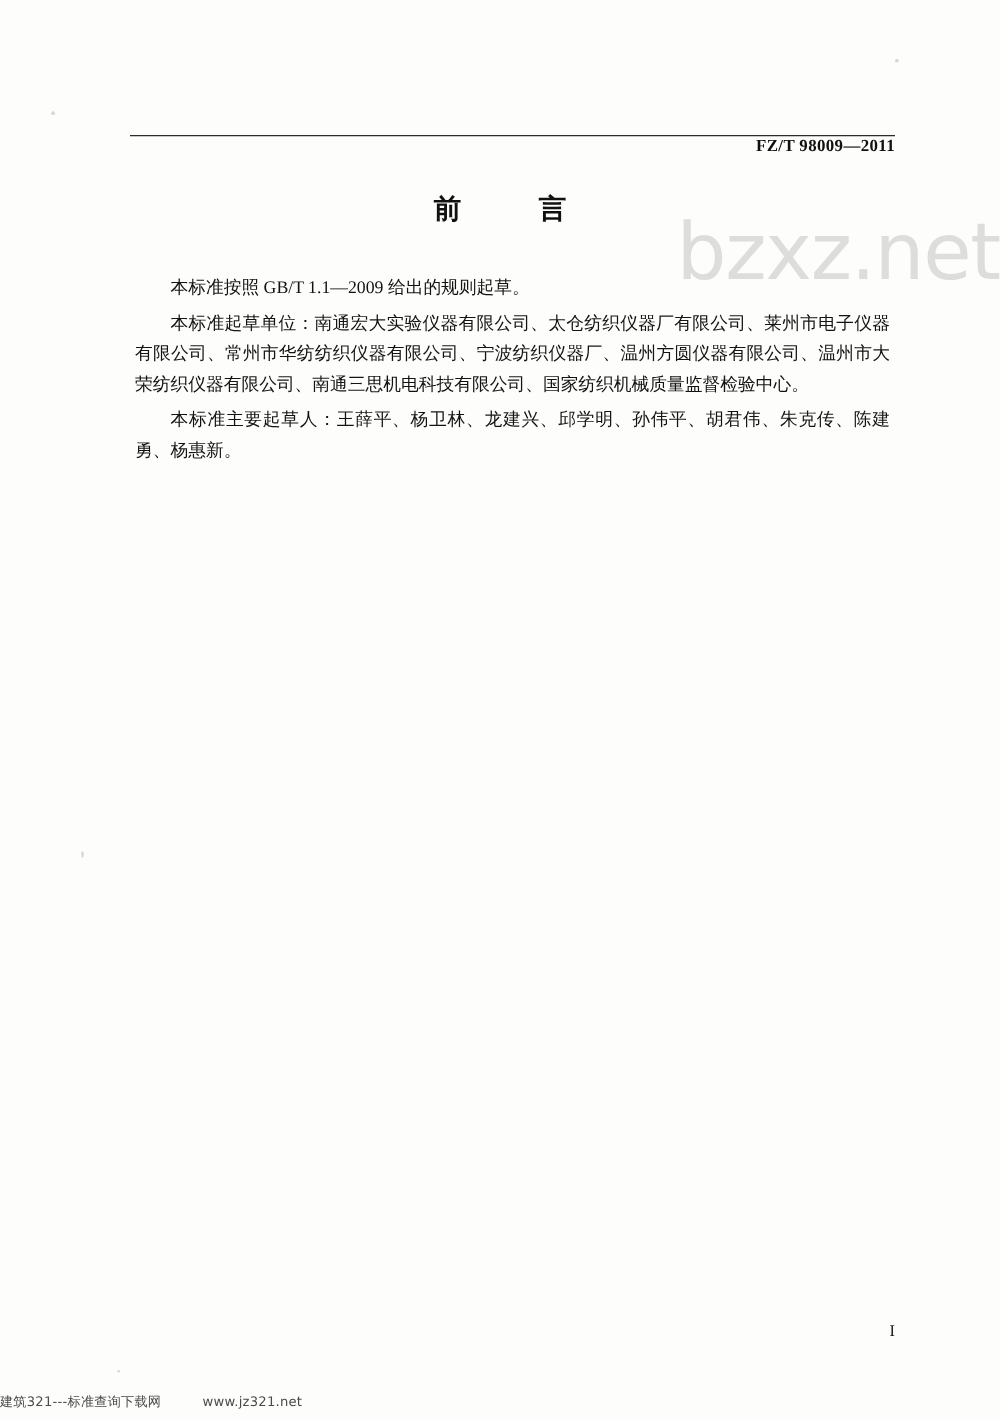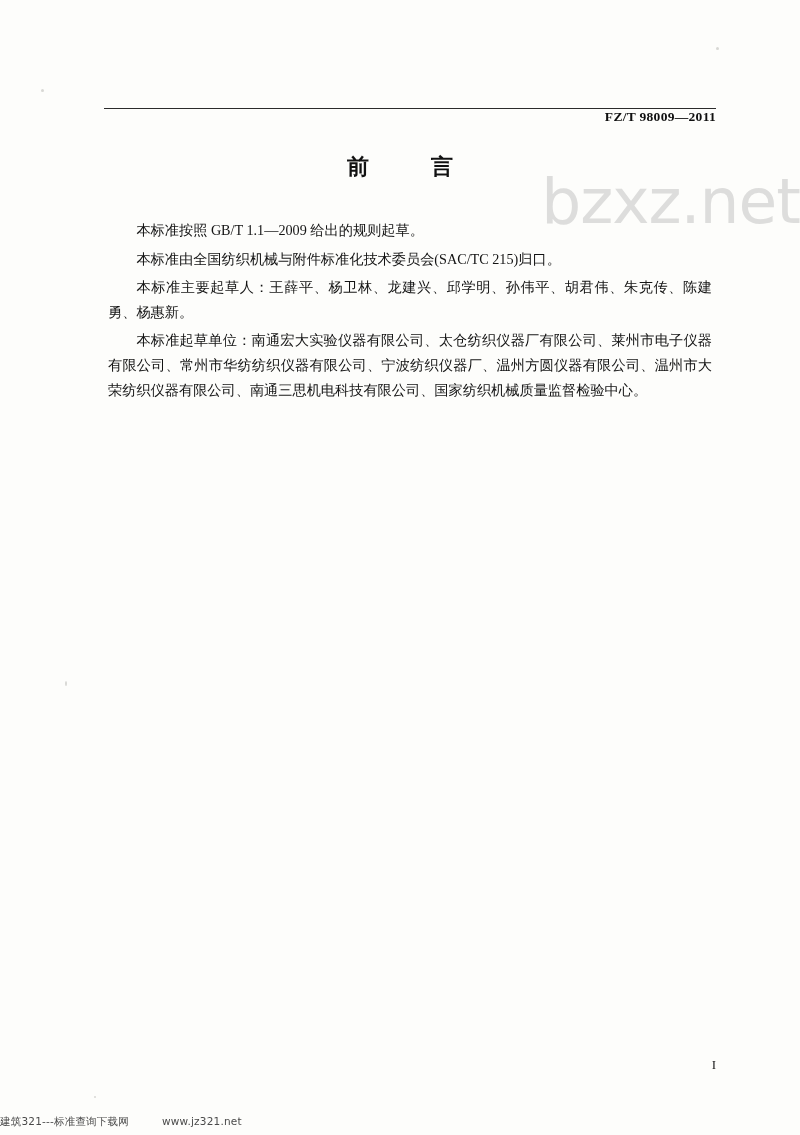--- a/index.html
+++ b/index.html
@@ -131,23 +131,22 @@
   <span class="speckle sp4"></span>
 
   <div class="header">FZ/T 98009—2011</div>
   <div class="header-rule"></div>
 
   <div class="watermark">bzxz.net</div>
   <div class="doc-title">前　言</div>
 
   <div class="body-text">
     <p>本标准按照 GB/T 1.1—2009 给出的规则起草。</p>
-    <p>本标准由全国纺织机械与附件标准化技术委员会(SAC/TC 215)归口。</p>
+    <p>本标准起草单位：南通宏大实验仪器有限公司、太仓纺织仪器厂有限公司、莱州市电子仪器有限公司、常州市华纺纺织仪器有限公司、宁波纺织仪器厂、温州方圆仪器有限公司、温州市大荣纺织仪器有限公司、南通三思机电科技有限公司、国家纺织机械质量监督检验中心。</p>
     <p>本标准主要起草人：王薛平、杨卫林、龙建兴、邱学明、孙伟平、胡君伟、朱克传、陈建勇、杨惠新。</p>
-    <p>本标准起草单位：南通宏大实验仪器有限公司、太仓纺织仪器厂有限公司、莱州市电子仪器有限公司、常州市华纺纺织仪器有限公司、宁波纺织仪器厂、温州方圆仪器有限公司、温州市大荣纺织仪器有限公司、南通三思机电科技有限公司、国家纺织机械质量监督检验中心。</p>
   </div>
 
   <div class="page-number">I</div>
 
   <div class="footer-bar">
     <span>建筑321---标准查询下载网</span>
     <span class="sep"></span>
     <span>www.jz321.net</span>
   </div>
 

